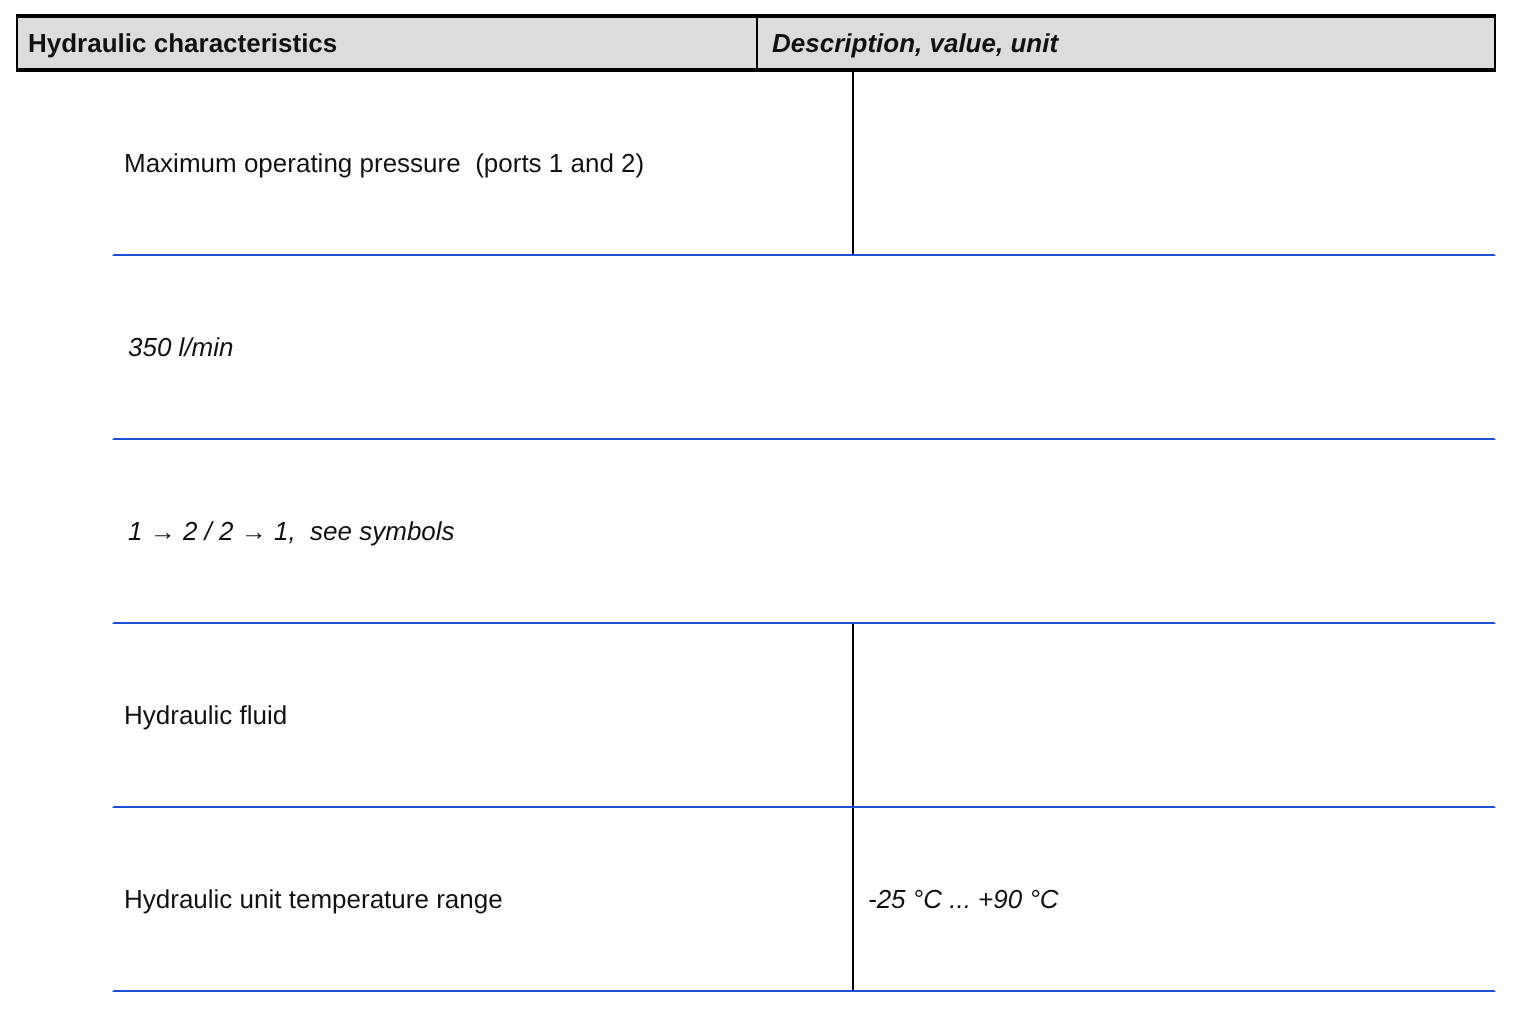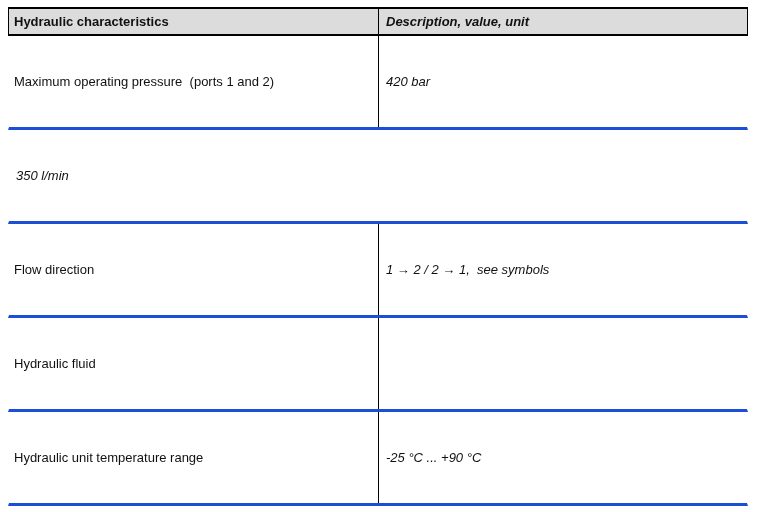--- a/index.html
+++ b/index.html
@@ -30,23 +30,24 @@
     border-top-width: 2px;
     border-bottom-width: 2px;
   }
   .thead .cell {
     font-weight: bold;
     padding-top: 4px;
     padding-bottom: 4px;
   }
   .trow {
     display: flex;
-    border-bottom: 3px solid #1d4ed8;
+    border-bottom: 1px solid #1d4ed8;
     border-left: 1px solid transparent;
     border-right: 1px solid transparent;
+    margin-left: 48px;
   }
   .cell {
     box-sizing: border-box;
     padding: 3px 6px 3px 5px;
     line-height: 17px;
     white-space: pre-wrap;
   }
   .cell.left {
     width: 370px;
     flex: 0 0 370px;
@@ -66,35 +67,29 @@
   <section class="spec-table">
     <div class="thead">
       <div class="cell left">Hydraulic characteristics</div>
       <div class="cell right">Description, value, unit</div>
     </div>
 
     <div class="trow">
       <div class="cell left">
         <div>Maximum operating pressure  (ports 1 and 2)</div>
       </div>
-      <div class="cell right">
-        <div>420 bar</div>
-      </div>
     </div>
 
     <div class="trow">
       <div class="cell right">
         <div>350 l/min</div>
       </div>
     </div>
 
     <div class="trow">
-      <div class="cell left">
-        <div>Flow direction</div>
-      </div>
       <div class="cell right">
         <div>1 → 2 / 2 → 1,  see symbols</div>
       </div>
     </div>
 
     <div class="trow">
       <div class="cell left">
         <div>Hydraulic fluid</div>
       </div>
       <div class="cell right">

